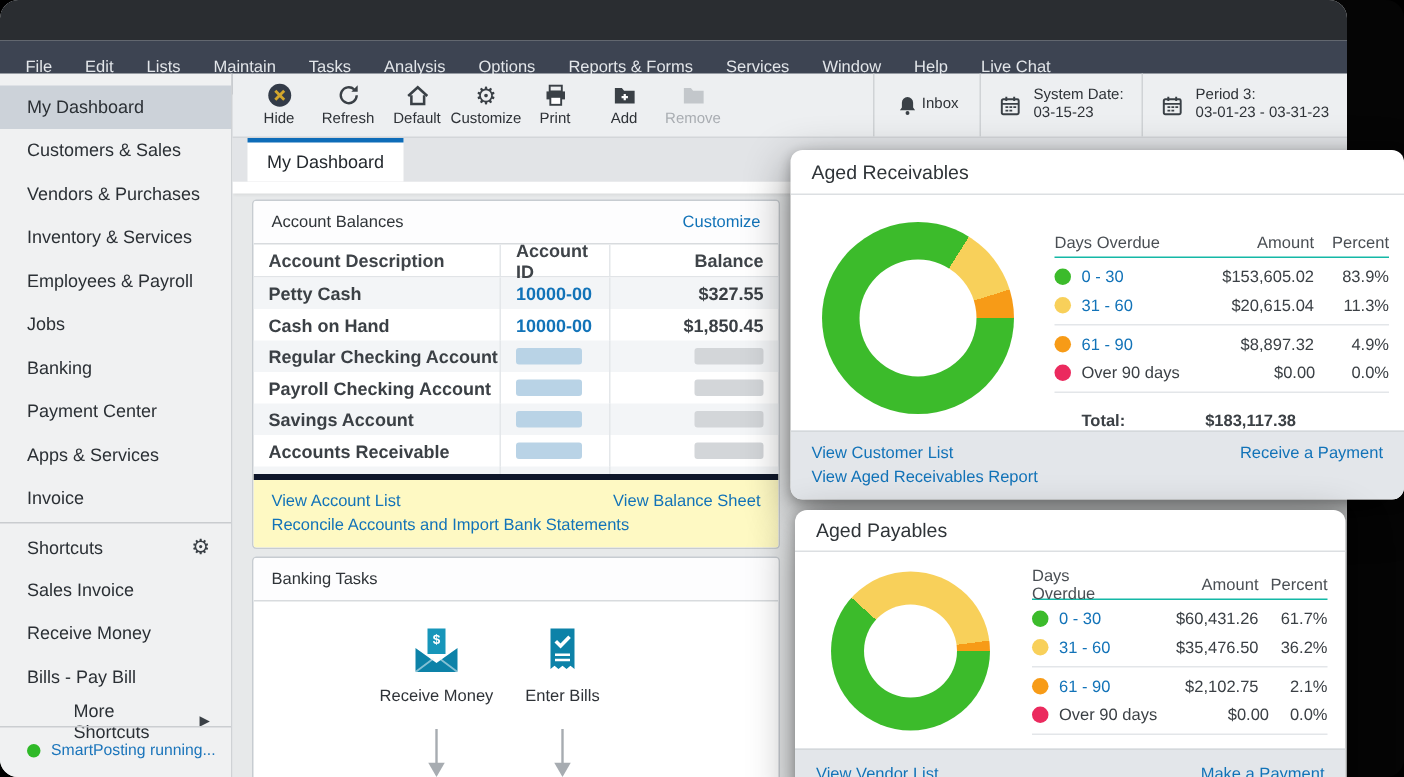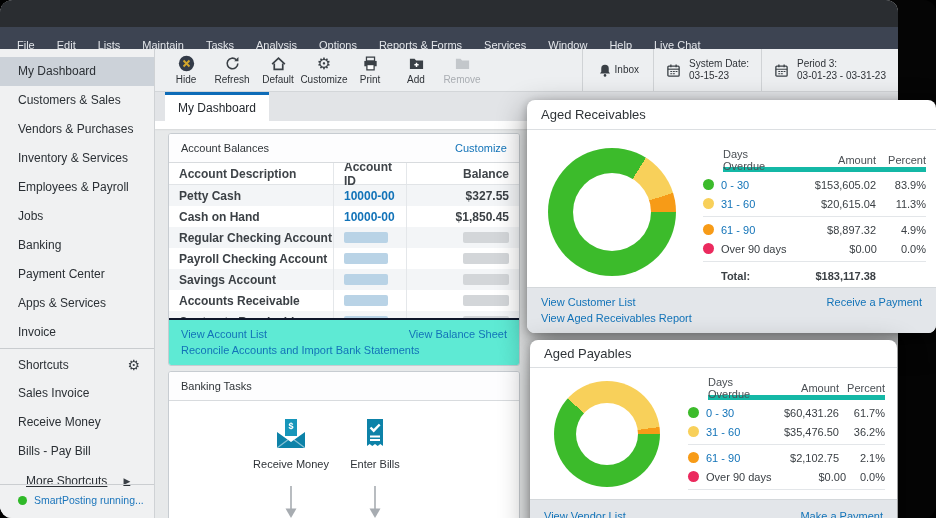--- a/index.html
+++ b/index.html
@@ -16,21 +16,21 @@
 
   
   .sidebar { width:155px; background:#f0f1f2; border-right:1px solid #cfd2d5; position:relative; flex:none; }
   .side-list { padding-top:8px; }
   .side-item { height:29px; line-height:29px; padding-left:18px; font-size:12px; color:#2b3035; cursor:pointer; white-space:nowrap; }
   .side-item.selected { background:#ccd2d9; }
   .side-divider { border-top:1px solid #c9ccCF; border-top:1px solid #c9cccf; margin:1px 0; }
   .side-row { height:29px; display:flex; align-items:center; padding:0 14px 0 18px; font-size:12px; color:#2b3035; cursor:pointer; }
   .side-row .grow { flex:1; }
   .glyph-gear { font-family:"DejaVu Sans",sans-serif; font-size:14px; color:#3a4046; }
-  .more-row { padding-left:26px;text-decoration:underline; }
+  .more-row { padding-left:49px; }
   .more-arrow { font-family:"DejaVu Sans",sans-serif; font-size:9px; color:#3a4046; margin-left:16px; }
   .side-status { position:absolute; left:0; right:0; bottom:0; border-top:1px solid #cbced1; padding:9px 0 12px 18px; display:flex; align-items:center; gap:7px; }
   .status-dot { width:9px; height:9px; border-radius:50%; background:#2fb928; }
   .status-text { font-size:10.5px; color:#1b75bb; }
 
   
   .main-col { flex:1; display:flex; flex-direction:column; min-width:0; }
   .toolbar { height:43px; background:#edeff1; border-bottom:1px solid #d3d6d9; display:flex; align-items:stretch; flex:none; }
   .tb-left { display:flex; padding-left:8px; }
   .tb-btn { width:46px; display:flex; flex-direction:column; align-items:center; justify-content:center; gap:2px; cursor:pointer; }
@@ -58,21 +58,21 @@
   .ab-table { font-size:12px; color:#3b4045; height:158px; overflow:hidden;font-weight:bold; }
   .ab-hrow, .ab-row { display:flex; align-items:center; }
   .ab-hrow { height:22px; border-bottom:1px solid #e1e4e7; color:#3f4449; }
   .ab-row { height:21px; }
   .ab-row:nth-child(odd) { background:#f3f5f7; }
   .col-desc { width:164px; padding-left:10px; white-space:nowrap; overflow:hidden; }
   .col-id { width:73px; padding-left:10px; border-left:1px solid #e4e7ea; align-self:stretch; display:flex; align-items:center; }
   .col-bal { flex:1; padding-right:10px; border-left:1px solid #e4e7ea; align-self:stretch; display:flex; align-items:center; justify-content:flex-end; }
   .pill-blue { width:44px; height:11px; background:#b9d3e6; border-radius:2px; }
   .pill-gray { width:46px; height:11px; background:#d3d6d9; border-radius:2px; }
-  .panel-ft { position:absolute; left:0; right:0; bottom:0; background:#5eead4; border-top:2px solid #0f172a; padding:6px 12px 7px; font-size:11px; }
+  .panel-ft { position:absolute; left:0; right:0; bottom:0; background:#fef9c3; border-top:4px solid #0f172a; padding:6px 12px 7px; font-size:11px; }
   .ft-line { display:flex; justify-content:space-between; line-height:16px; }
 
   
   #banking-panel { left:13px; top:279px; width:352px; height:239px; }
   .bt-body { position:relative; height:209px; }
   .task { position:absolute; top:14px; width:76px; display:flex; flex-direction:column; align-items:center; cursor:pointer; }
   .task .tlabel { font-size:11px; color:#2e3237; text-align:center; line-height:13px; height:28px; margin-top:5px; }
   .task-receive { left:84px; }
   .task-bills { left:168px; }
 
@@ -88,31 +88,31 @@
   .donut { position:absolute; border-radius:50%; }
   .donut::after { content:""; position:absolute; background:#fff; border-radius:50%; }
   #rec-donut { left:21px; top:18px; width:128px; height:128px; }
   #rec-donut::after { inset:25px; }
   #pay-donut { left:24px; top:13px; width:106px; height:106px; }
   #pay-donut::after { inset:22px; }
 
   .aged-table { position:absolute; font-size:11px; color:#3b4045; }
   #rec-table { left:176px; right:10px; top:22px; }
   #pay-table { left:158px; right:12px; top:12px; }
-  .ag-hd { display:flex; height:20px; align-items:center; border-bottom:5px solid #14b8a6; color:#4a4f54; margin-bottom:3px;margin-left:20px; }
+  .ag-hd { display:flex; height:20px; align-items:center; border-bottom:1px solid #14b8a6; color:#4a4f54; margin-bottom:3px; }
   .ag-row { display:flex; height:19px; align-items:center; }
   .ag-hd .hlbl { flex:1; }
   .dot { width:11px; height:11px; border-radius:50%; margin-right:7px; flex:none; }
   .rlbl { flex:1; white-space:nowrap; }
   .amt { width:92px; text-align:right; }
   .pct { width:50px; text-align:right; }
   #pay-table .amt { width:88px; }
   #pay-table .pct { width:46px; }
   .ag-sep { border-bottom:1px solid #e3e6e9; margin:3px 0; }
-  .ag-total { display:flex; height:22px; align-items:center; font-weight:bold; }
+  .ag-total { display:flex; height:22px; align-items:flex-end; font-weight:bold;gap:12px; }
   .ag-total .tlbl { flex:1; padding-left:18px; }
   .card-ft { position:absolute; left:0; right:0; bottom:0; background:#e3e6ea; border-top:1px solid #d4d8db; padding:6px 14px 7px; font-size:11px; }
   #payables-card .card-ft { padding:8px 14px 12px; }
 </style>
 </head>
 <body>
 
 <div id="stage">
 
   <div id="app-window">

